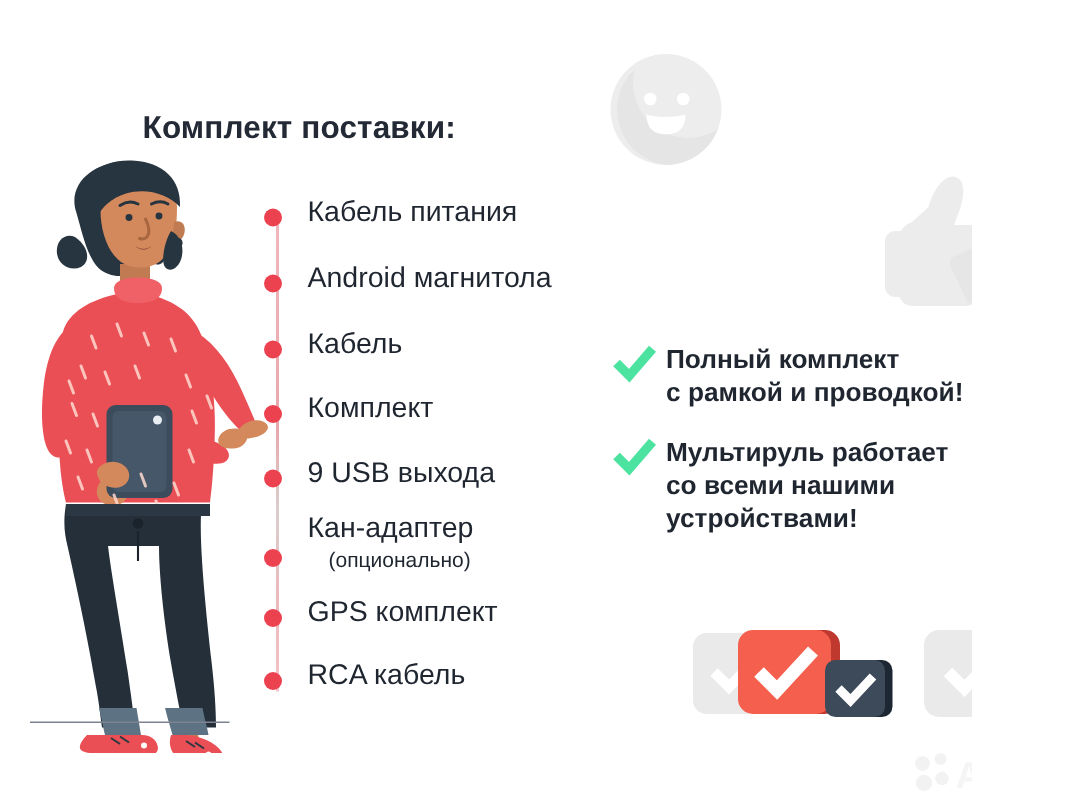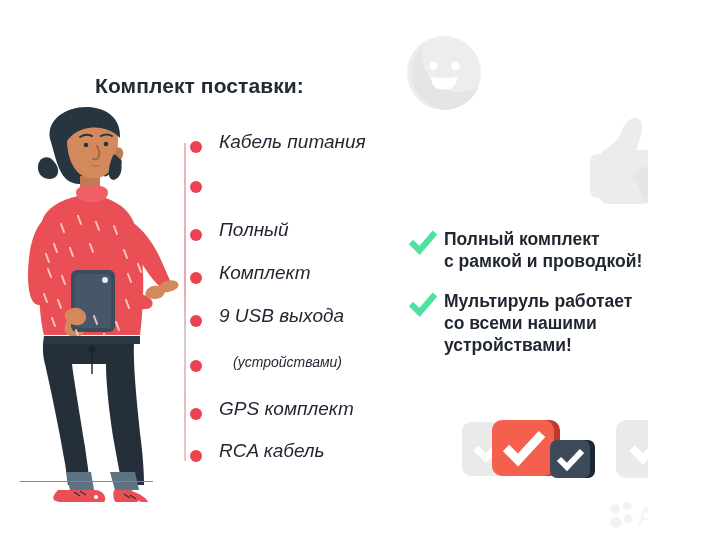--- a/index.html
+++ b/index.html
@@ -45,25 +45,24 @@
   .spine {
     position: absolute;
     left: 8px;
     top: 12px;
     width: 2px;
     height: 318px;
     background: linear-gradient(to bottom,#f0b7bc 0%,#e6a8ad 45%,#d9cfcd 62%,#eab9be 80%,#f2c3c7 100%);
   }
   .list-item {
     position: absolute;
-    left: 14px;
+    left: 0;
     display: flex;
-    align-items: flex-end;
+    align-items: center;
     white-space: nowrap;
-    font-style: italic;
   }
   .bullet {
     position: relative;
     flex: 0 0 auto;
     width: 12px;
     height: 12px;
     border-radius: 50%;
     background: #ec4250;
     margin-top: 6px;
   }
@@ -144,41 +143,43 @@
   <div id="spec-list">
     <div class="spine"></div>
 
     <div class="list-item" style="top:0px">
       <span class="bullet"></span>
       <span class="item-text">Кабель питания</span>
     </div>
 
     <div class="list-item" style="top:44px">
       <span class="bullet"></span>
+      <span class="item-text">Android магнитола</span>
     </div>
 
     <div class="list-item" style="top:88px">
       <span class="bullet"></span>
-      <span class="item-text">Полный</span>
+      <span class="item-text">Кабель</span>
     </div>
 
     <div class="list-item" style="top:131px">
       <span class="bullet"></span>
       <span class="item-text">Комплект</span>
     </div>
 
     <div class="list-item" style="top:174px">
       <span class="bullet"></span>
       <span class="item-text">9 USB выхода</span>
     </div>
 
     <div class="list-item" style="top:211px">
       <span class="bullet" style="margin-top:18px"></span>
       <span class="item-text">
-        <span class="item-sub">(устройствами)</span>
+        <span>Кан-адаптер</span>
+        <span class="item-sub">(опционально)</span>
       </span>
     </div>
 
     <div class="list-item" style="top:267px">
       <span class="bullet"></span>
       <span class="item-text">GPS комплект</span>
     </div>
 
     <div class="list-item" style="top:309px">
       <span class="bullet"></span>

